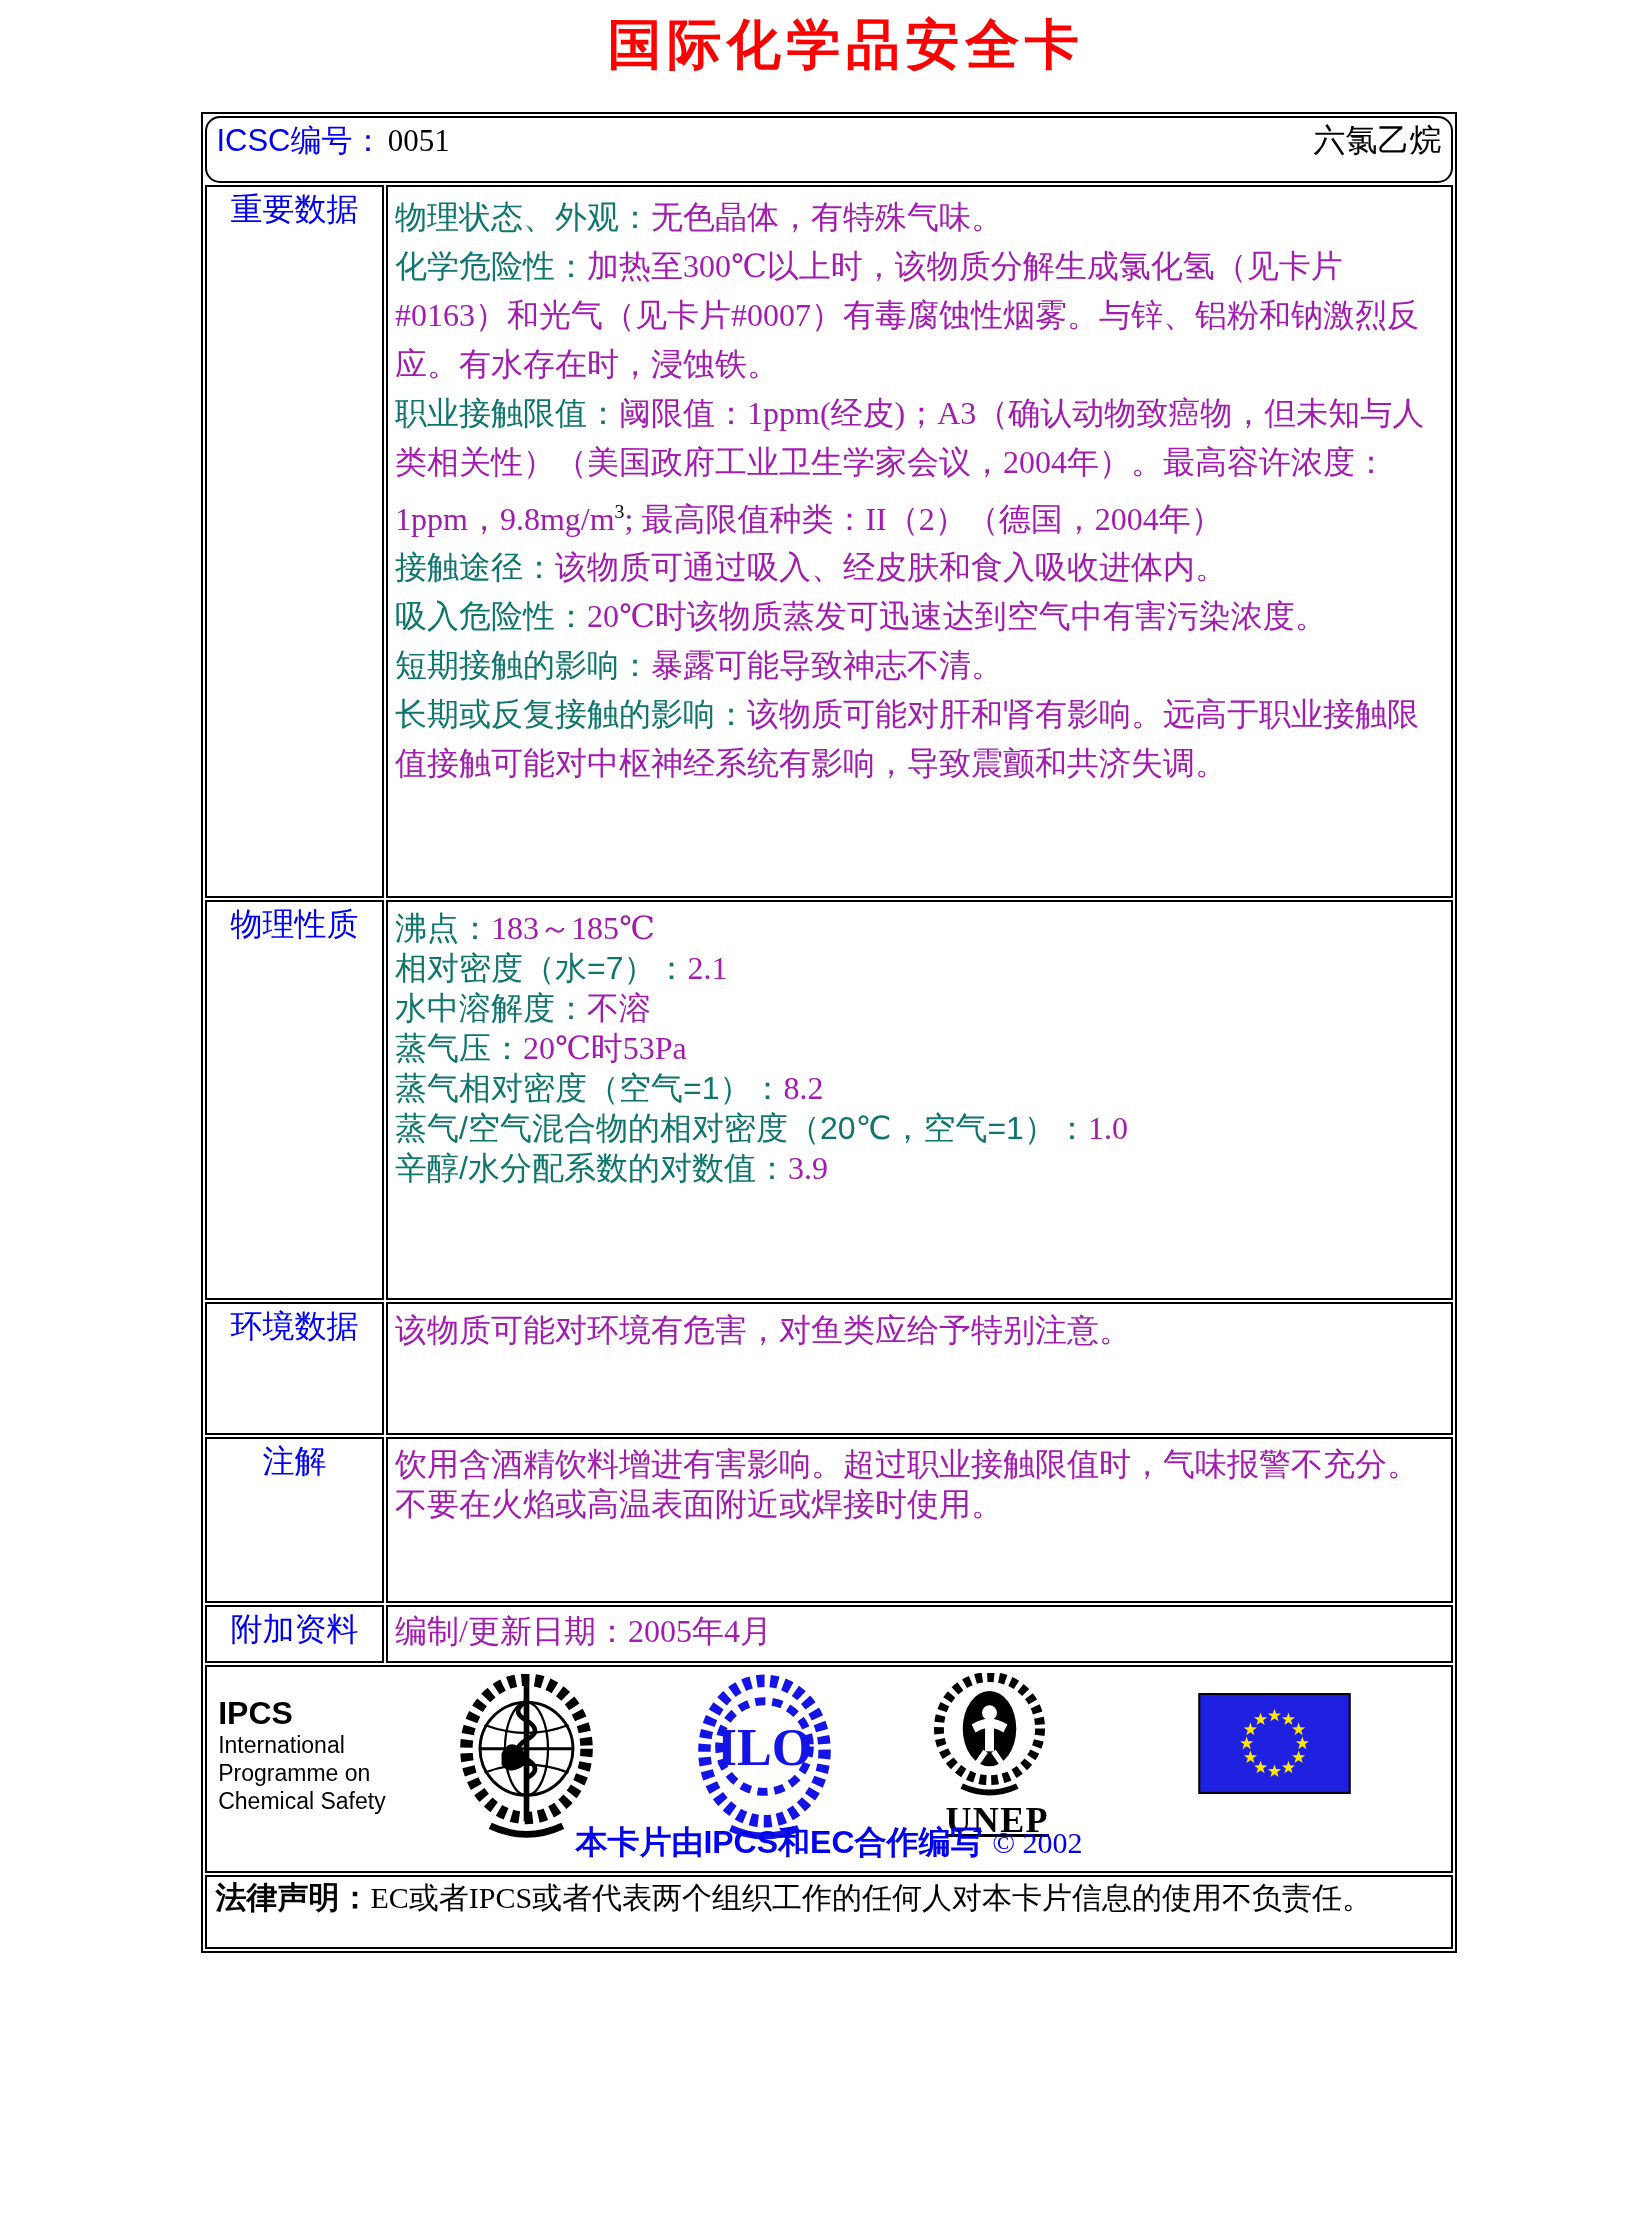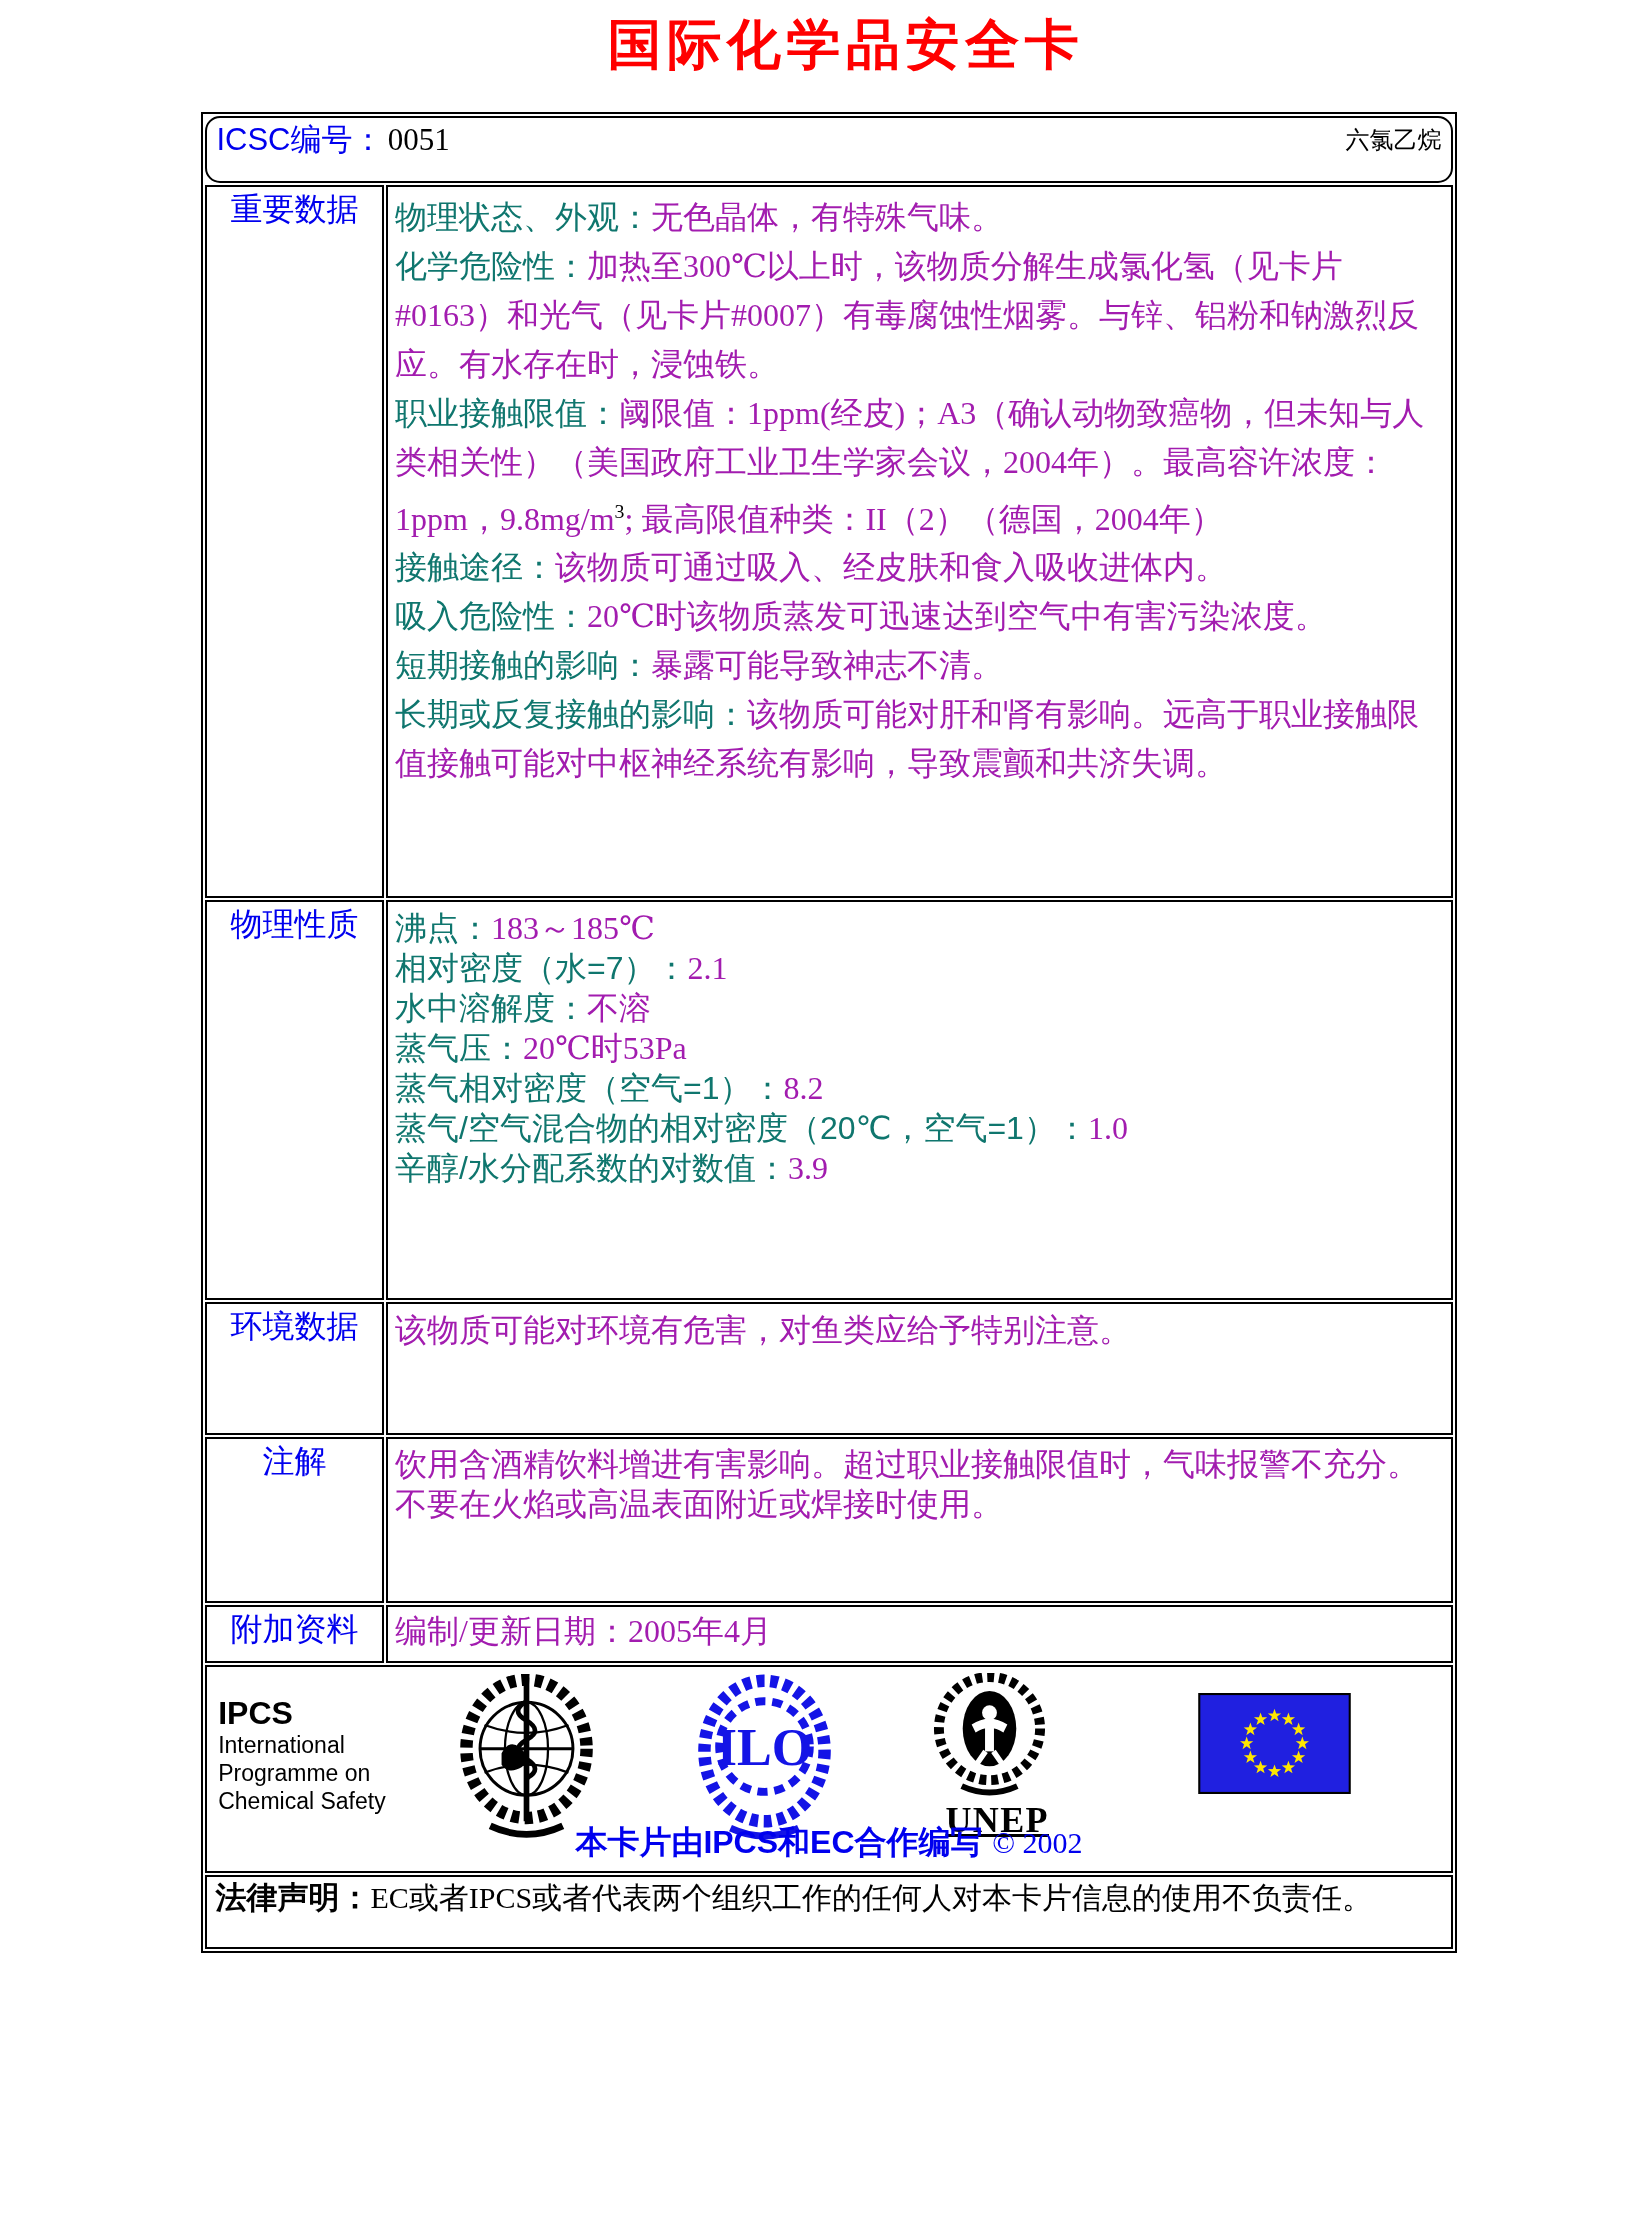--- a/index.html
+++ b/index.html
@@ -14,21 +14,21 @@
              border-collapse:separate;border-spacing:2.8px;border:2.1px solid #000;
              table-layout:fixed;background:#fff;}
   table.card td{border:2.1px solid #000;background:#fff;vertical-align:top;
                 font-size:32px;overflow:hidden;}
   col.c-label{width:179px;}
   
   td.hdr{height:61px;vertical-align:middle;border-radius:15px;}
   .hdr-inner{display:flex;justify-content:space-between;align-items:center;padding:0 8.4px;}
   .icsc-label{font-family:"Liberation Sans","DejaVu Sans",sans-serif;color:#0000EE;font-size:31px;}
   .icsc-value{font-size:31px;margin-left:4.2px;}
-  .chem-name{font-size:24px;}
+  .chem-name{font-size:32px;}
   
   td.lbl{vertical-align:middle;text-align:center;
          font-family:"Liberation Sans","DejaVu Sans",sans-serif;color:#0000EE;font-size:33px;}
   
   td.cnt{padding:5.6px 7px;}
   td.cnt p{margin:0;}
   .cnt-important{height:698px;} .cnt-important p{line-height:49px;}
   .cnt-physical{height:385px;}  .cnt-physical p{line-height:40px;}
   .cnt-env{height:117px;}       .cnt-env p{line-height:40px;}
   .cnt-notes{height:151px;}     .cnt-notes p{line-height:40px;}

